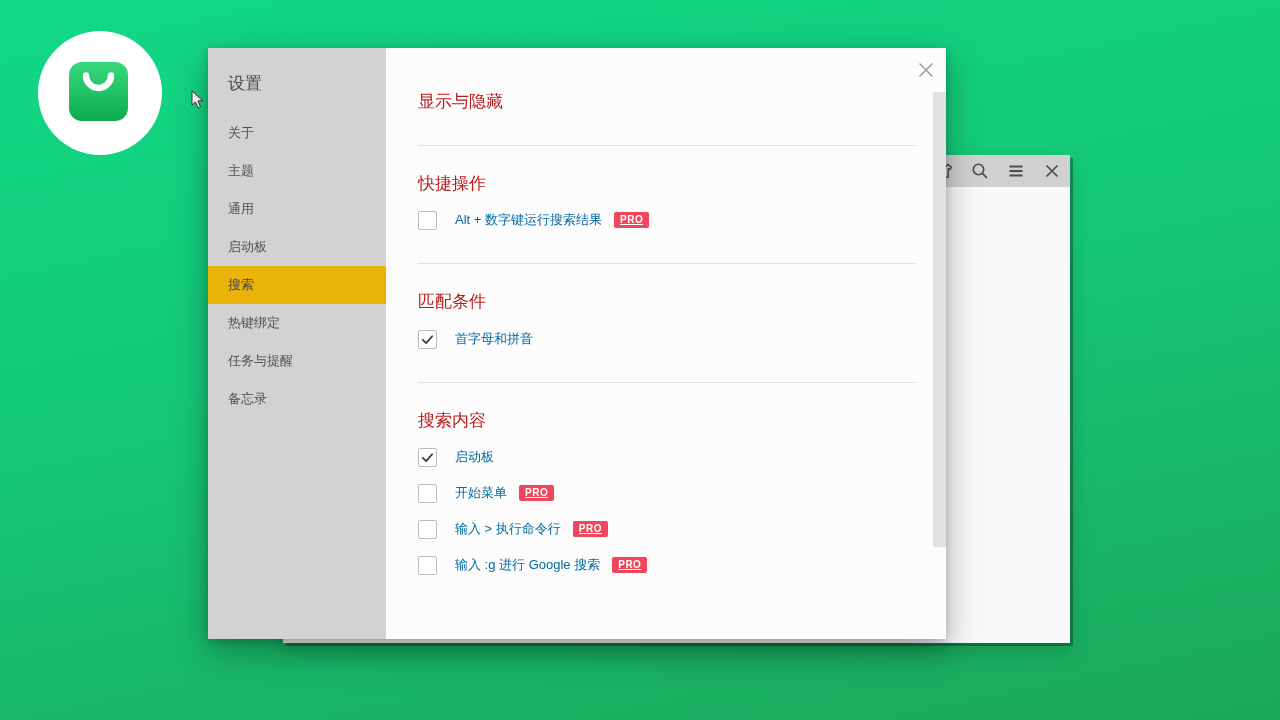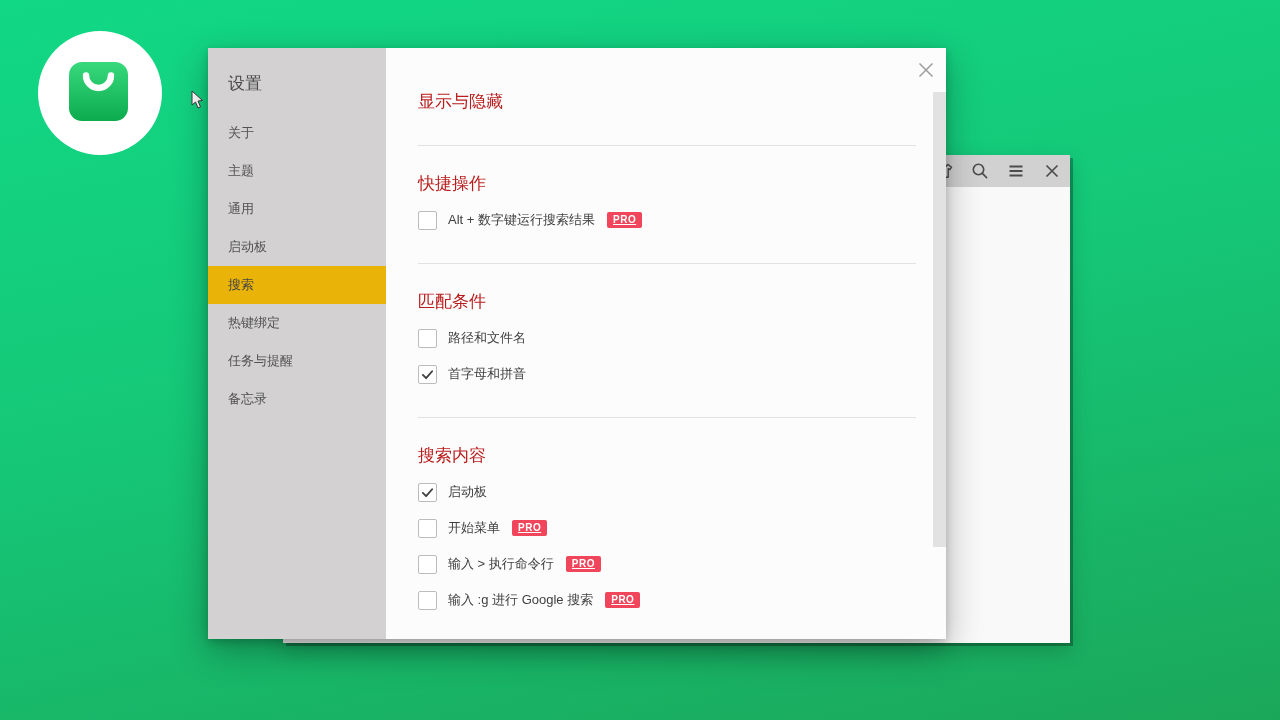--- a/index.html
+++ b/index.html
@@ -50,21 +50,21 @@
   .sec-h.first { margin-top:42px; }
   .note { font-size:13px; color:#4c4c4c; margin:14px 0 0 0; }
   .divider { border-top:1px solid #e2e2e2; margin-top:33px; height:0; }
   .divider.after-note { margin-top:32px; }
 
   .row { display:flex; align-items:center; margin-top:16px; height:20px; }
   .row.first { margin-top:15px; }
   .cb { width:19px; height:19px; border:1px solid #bcbcbc; border-radius:2px;
           background:#fff; flex:none; display:flex; align-items:center;
           justify-content:center; }
-  .row-label { margin-left:11px; font-size:13px; color:#404040; white-space:nowrap; }
+  .row-label { margin-left:18px; font-size:13px; color:#0369a1; white-space:nowrap; }
   .pro { margin-left:12px; background:#f0455a; color:#fff; font-size:10px;
           font-weight:bold; line-height:1; padding:3px 6px; border-radius:2px;
           letter-spacing:.5px;text-decoration:underline; }
 
   .scroll-thumb { position:absolute; right:0; top:44px; width:13px; height:455px;
           background:#e3e2e2; }
 </style>
 </head>
 <body>
 
@@ -134,24 +134,20 @@
         <h2 class="sec-h first">显示与隐藏</h2>
         <div class="divider after-note"></div>
         <h2 class="sec-h">快捷操作</h2>
         <div class="row first">
           <span class="cb"></span>
           <span class="row-label">Alt + 数字键运行搜索结果</span>
           <span class="pro">PRO</span>
         </div>
         <div class="divider"></div>
         <h2 class="sec-h">匹配条件</h2>
-        <div class="row first">
-          <span class="cb"></span>
-          <span class="row-label">路径和文件名</span>
-        </div>
         <div class="row">
           <span class="cb">
             <svg width="13" height="13" viewBox="0 0 14 14" fill="none">
               <path d="M2 7.5 L5.5 11 L12 3.5" stroke="#3f3f3f" stroke-width="2" stroke-linecap="round" stroke-linejoin="round"></path>
             </svg>
           </span>
           <span class="row-label">首字母和拼音</span>
         </div>
         <div class="divider"></div>
         <h2 class="sec-h">搜索内容</h2>

